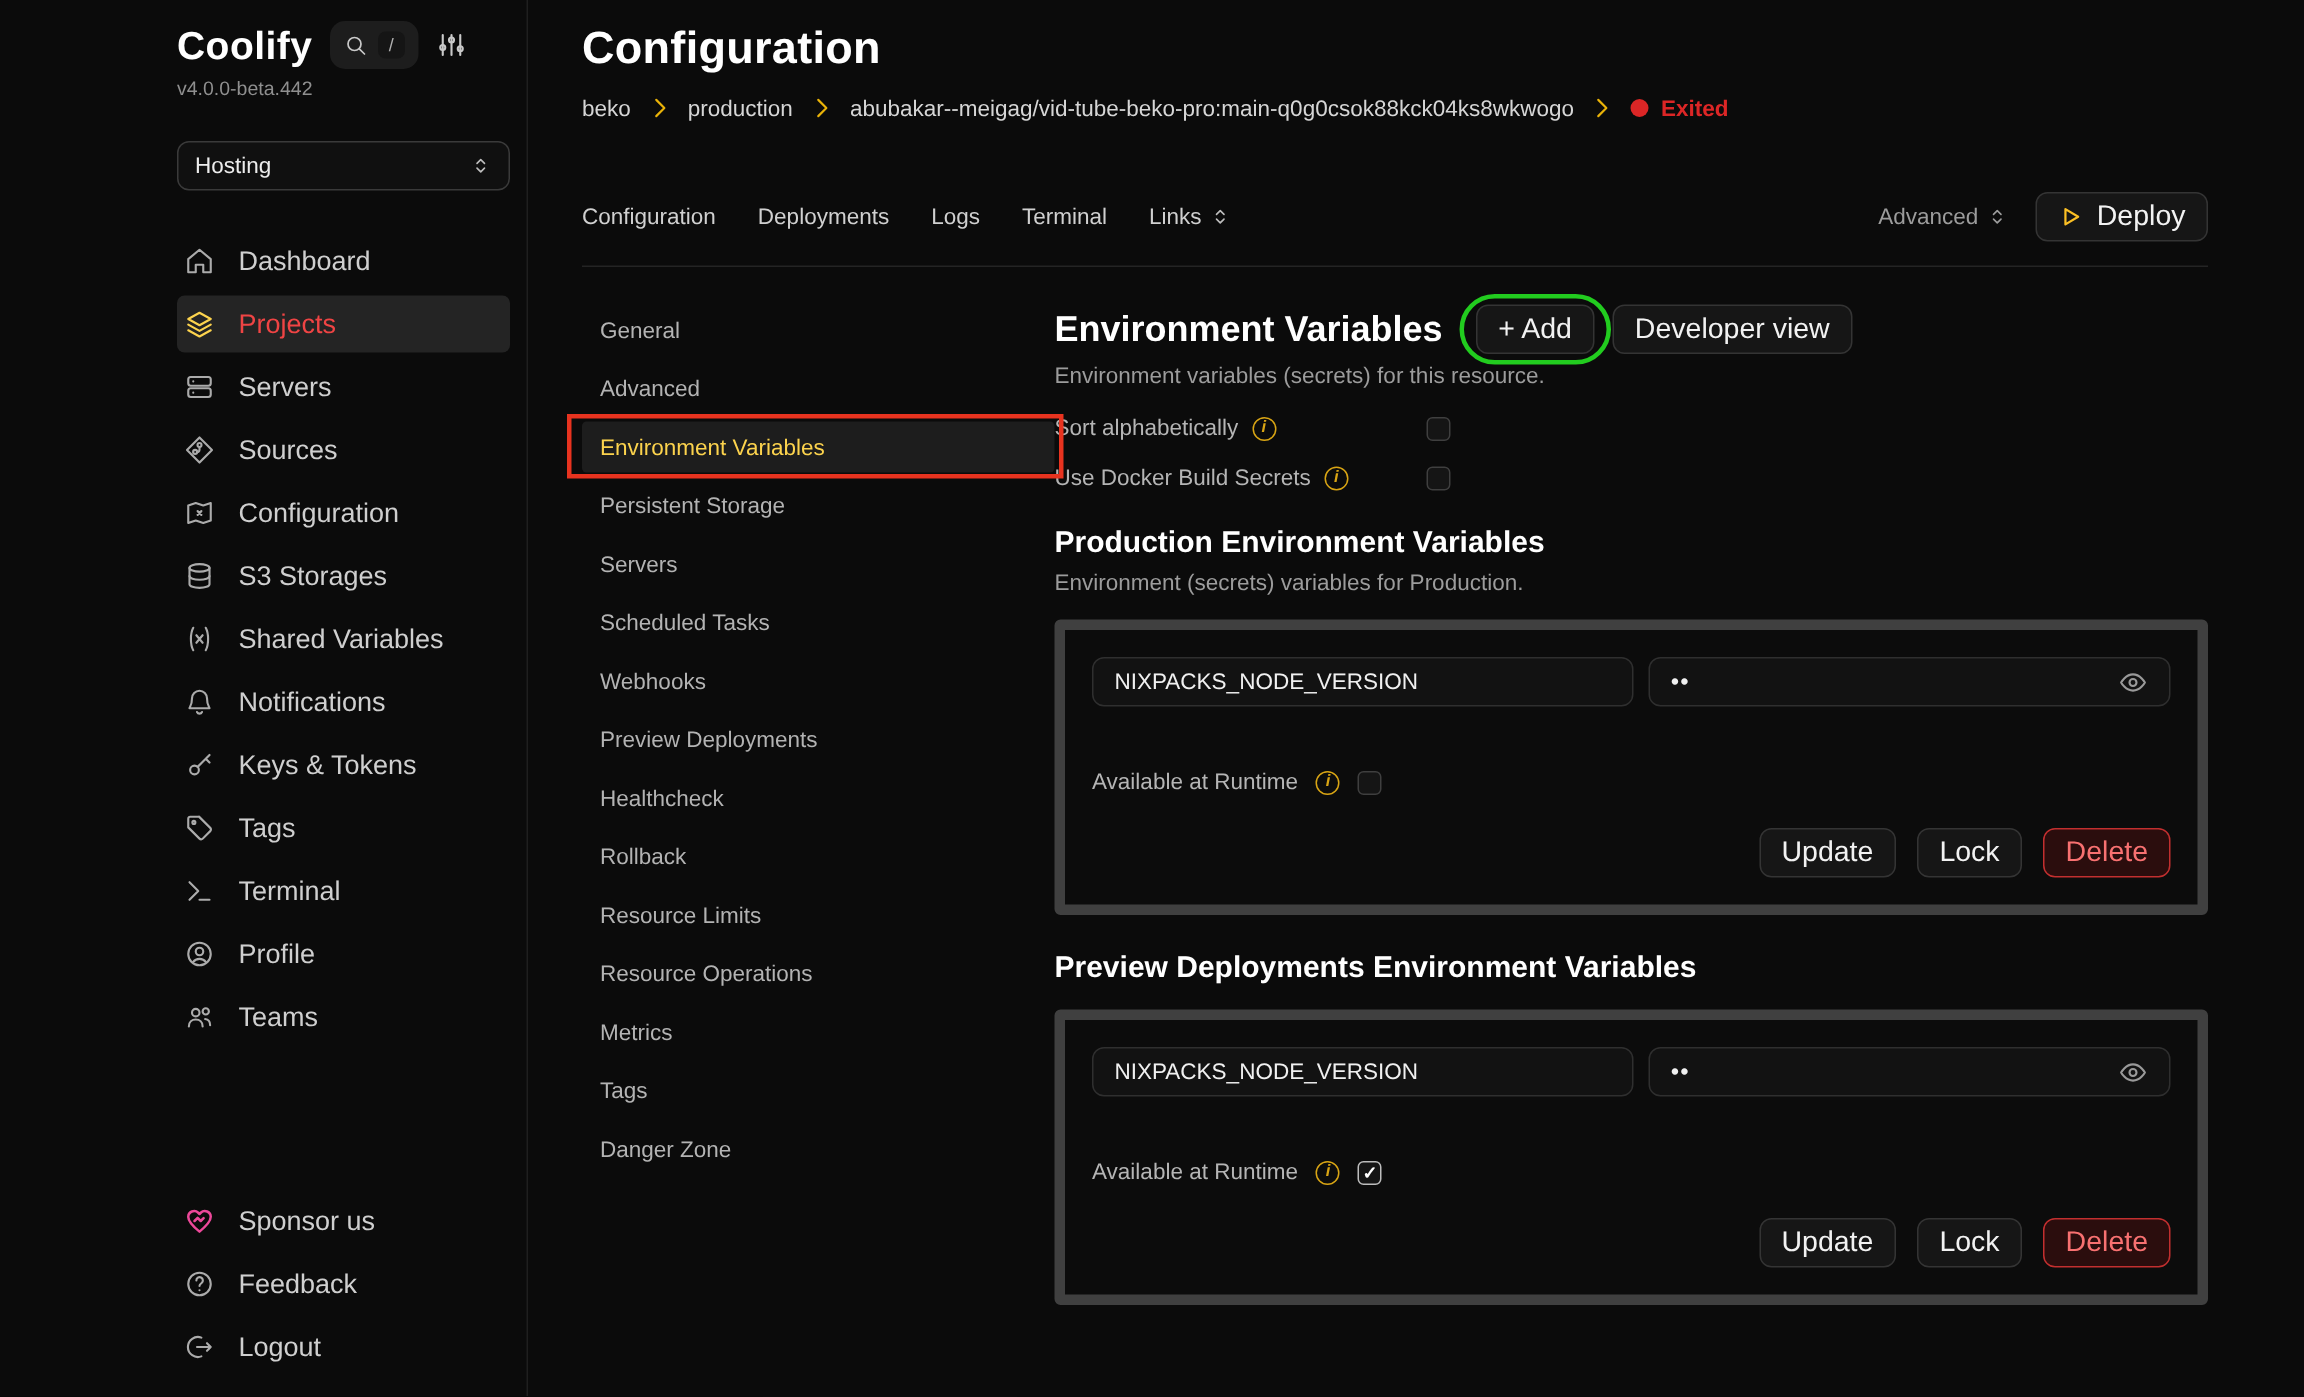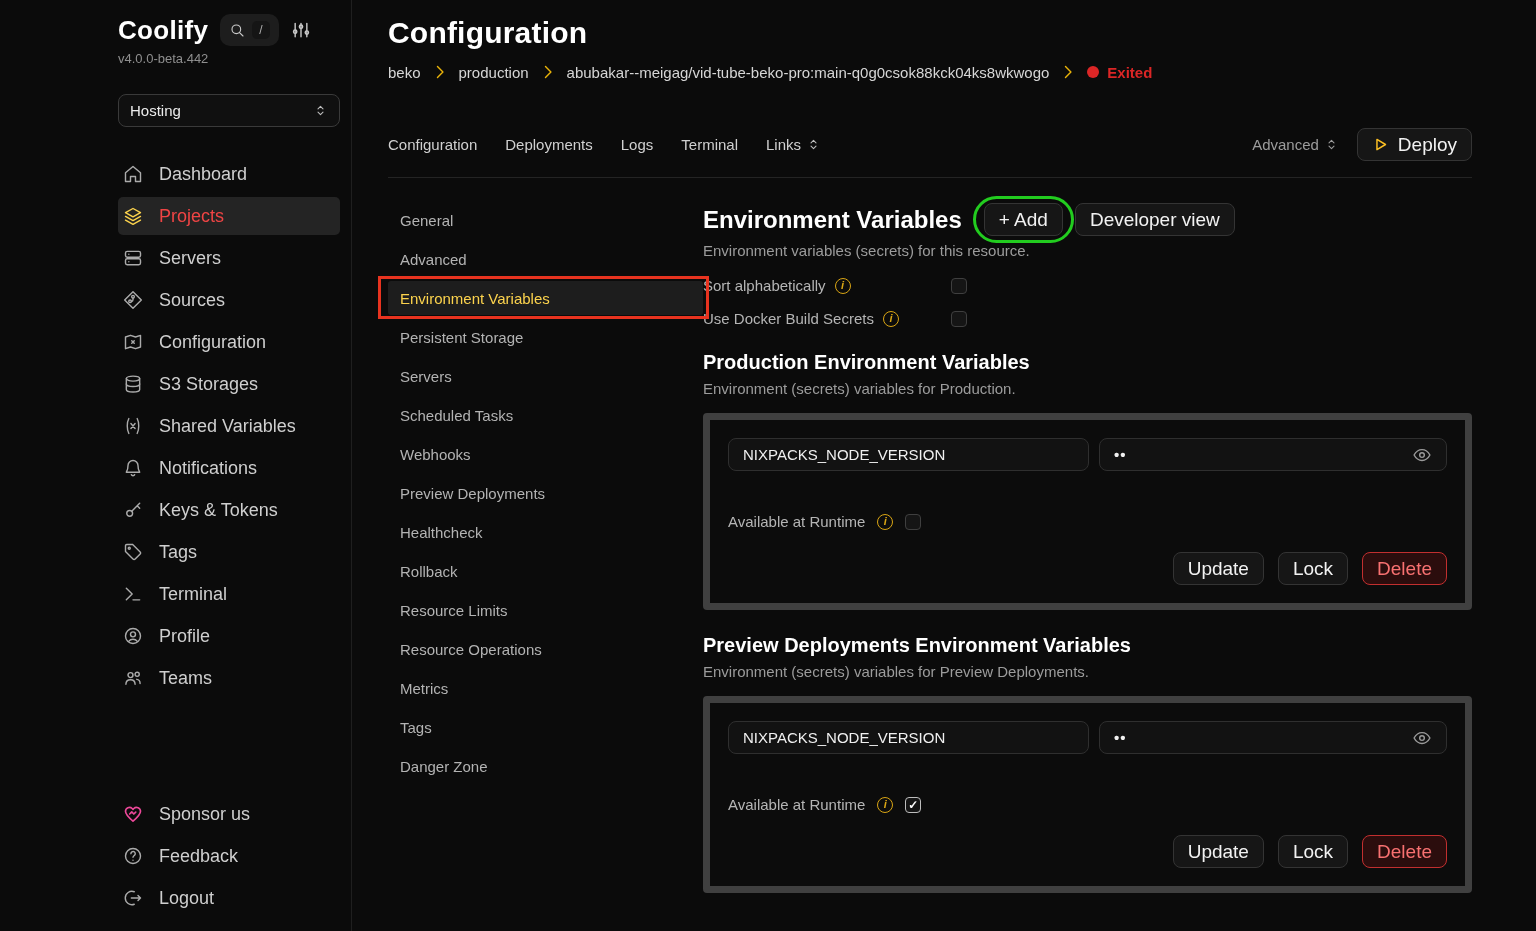--- a/index.html
+++ b/index.html
@@ -465,21 +465,20 @@
             <span class="checkbox"></span>
           </div>
           <div class="card-buttons">
             <button class="btn">Update</button>
             <button class="btn">Lock</button>
             <button class="btn btn-danger">Delete</button>
           </div>
         </div>
 
         <h3 class="section-title">Preview Deployments Environment Variables</h3>
-        <div class="section-sub">Environment (secrets) variables for Preview Deployments.</div>
         <div class="card">
           <div class="inputs-row">
             <div class="tinput key-input">NIXPACKS_NODE_VERSION</div>
             <div class="tinput val-input">
               <span class="val-dots">••</span>
               <span class="eye">
                   <svg class="ic">
                     <use href="#i-eye"></use>
                   </svg>
                 </span>

